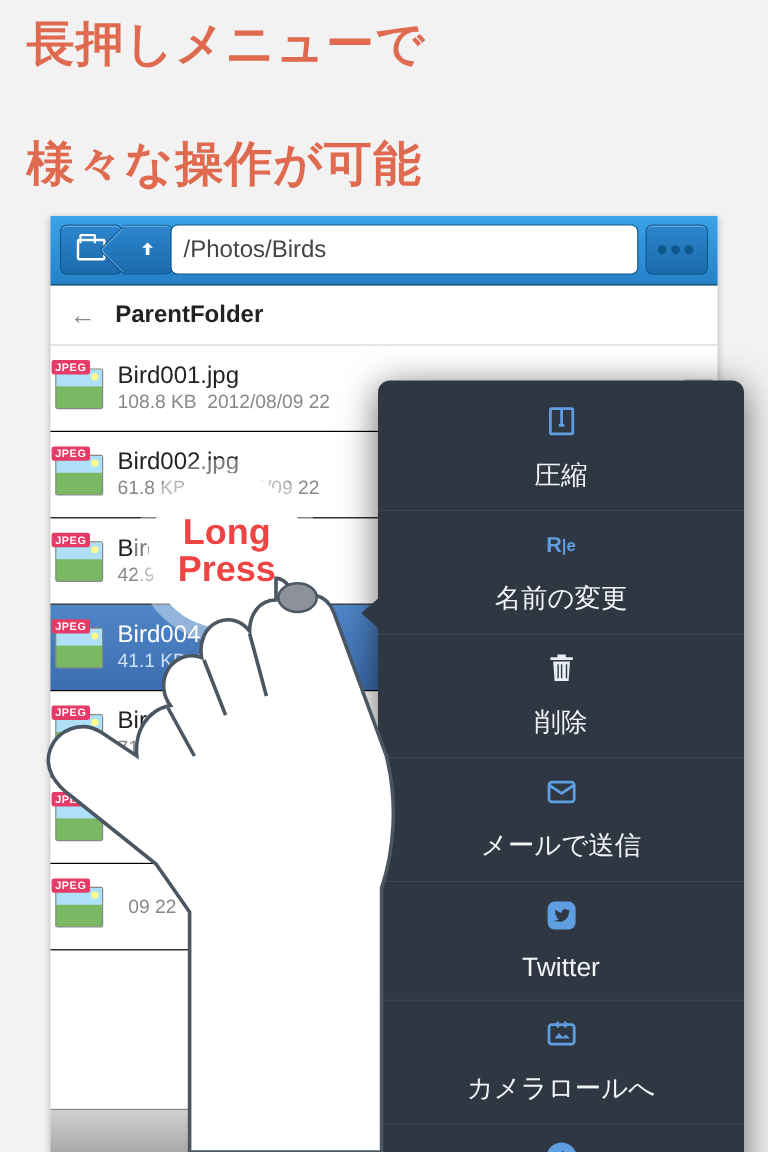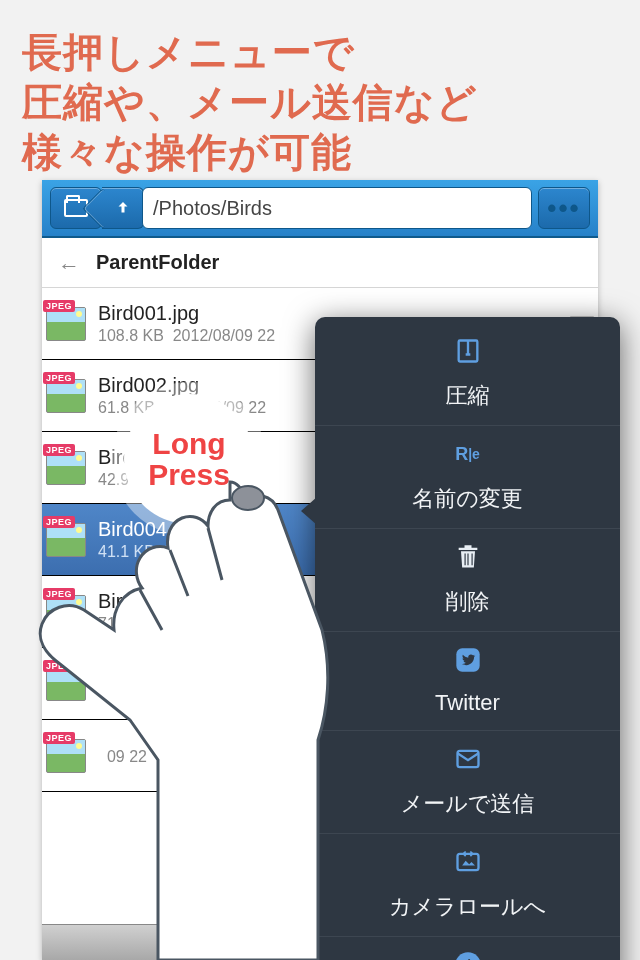--- a/index.html
+++ b/index.html
@@ -1,17 +1,17 @@
 <!DOCTYPE html>
 <html><head>
   <meta charset="utf-8">
   <style>
     * { margin:0; padding:0; box-sizing:border-box; }
     body { width:640px; height:960px; background:#f2f2f2; font-family:-apple-system,"Hiragino Kaku Gothic Pro","Meiryo",sans-serif; position:relative; overflow:hidden; }
-    .headline { position:absolute; left:22px; top:27px; font-size:40px; line-height:1.25; color:#e06a4f; font-weight:600; letter-spacing:1px; }
+    .headline { position:absolute; left:22px; top:12px; font-size:40px; line-height:1.25; color:#e06a4f; font-weight:600; letter-spacing:1px; }
     .phone { position:absolute; left:42px; top:180px; width:556px; height:780px; background:#fff; box-shadow:0 2px 6px rgba(0,0,0,.25); }
     .toolbar { height:58px; background:linear-gradient(#3aa3e6,#2681c9); border-bottom:2px solid #0f5a8c; display:flex; align-items:center; padding:0 8px; gap:6px; }
     .tbtn { height:42px; background:linear-gradient(#2c86ce,#1c6aab); border:1px solid #0e578a; border-radius:6px; display:inline-flex; align-items:center; justify-content:center; box-shadow:inset 0 1px 0 rgba(255,255,255,.35); }
     .tbtn.sq { width:52px; }
     .pathbox { flex:1; height:42px; display:flex; align-items:center; }
     .pathback { width:42px; height:42px; background:linear-gradient(#2c86ce,#1c6aab); border:1px solid #0e578a; border-left:none; border-radius:0 6px 6px 0; display:flex; align-items:center; justify-content:center; box-shadow:inset 0 1px 0 rgba(255,255,255,.35); margin-left:-6px; position:relative; z-index:0;}
     .pathback:before{content:"";position:absolute;left:-14px;top:6px;width:28px;height:28px;background:linear-gradient(135deg,#2c86ce,#1c6aab);border:1px solid #0e578a;transform:rotate(45deg);border-top:none;border-right:none;border-radius:4px;box-shadow:inset 1px -1px 0 rgba(255,255,255,.3);z-index:-1;}
     .pathinput { flex:1; height:42px; background:#fff; border:1px solid #0e578a; border-radius:6px; margin-left:-2px; padding:0 10px; font-size:20px; color:#444; line-height:40px; position:relative; z-index:1;}
     .dots { font-size:26px; letter-spacing:2px; color:#0e578a; font-weight:900; }
     .folder-ic { width:24px; height:18px; border:2px solid #fff; border-radius:2px; position:relative; }
@@ -42,21 +42,21 @@
     .micon svg{width:28px;height:28px;}
 
     .hand{position:absolute;left:-10px;top:440px;width:350px;height:520px;pointer-events:none;}
     .callout{position:absolute;left:124px;top:394px;width:130px;height:130px;background:#fff;border-radius:50%;display:flex;flex-direction:column;align-items:center;justify-content:center;color:#ef4444;font-weight:800;font-size:30px;line-height:1.05;box-shadow:0 0 0 12px rgba(255,255,255,.4);}
   </style>
 </head>
 <body>
 
 <div class="headline">
   <span>長押しメニューで</span><br>
-  <span>圧縮や、メール送信など</span><br>
+  <br>
   <span>様々な操作が可能</span>
 </div>
 
 <div class="phone">
   <div class="toolbar">
     <div class="tbtn sq">
         <span class="folder-ic"></span>
       </div>
     <div class="pathbox">
       <div class="pathback">
@@ -170,35 +170,35 @@
       <span class="micon" style="color:#e8eef4;">
         <svg viewBox="0 0 24 24" fill="currentColor">
           <path d="M6 7h12l-1 14H7zM4 4h16v2H4zM9 2h6v2H9z"></path>
           <path fill="#2e3742" d="M9 9h1v10H9zm2.5 0h1v10h-1zM15 9h1v10h-1z"></path>
         </svg>
       </span>
       <span>削除</span>
     </div>
   <div class="mitem">
       <span class="micon">
+        <svg viewBox="0 0 24 24" fill="none" stroke="currentColor" stroke-width="2">
+          <rect x="3" y="5" width="18" height="14" rx="2"></rect>
+          <path d="M3 7l9 6 9-6"></path>
+        </svg>
+      </span>
+      <span>メールで送信</span>
+    </div>
+  <div class="mitem">
+      <span class="micon">
         <svg viewBox="0 0 24 24" fill="currentColor">
           <rect x="2" y="2" width="20" height="20" rx="5"></rect>
           <path fill="#2e3742" d="M18 8.3c-.4.2-.9.3-1.3.4.5-.3.8-.8 1-1.3-.5.3-1 .5-1.5.6-.4-.5-1-.8-1.7-.8-1.3 0-2.3 1-2.3 2.3 0 .2 0 .4.1.5-1.9-.1-3.6-1-4.7-2.4-.2.3-.3.7-.3 1.2 0 .8.4 1.5 1 1.9-.4 0-.7-.1-1-.3 0 1.1.8 2.1 1.9 2.3-.2.1-.4.1-.6.1h-.4c.3.9 1.2 1.6 2.2 1.6-.8.6-1.8 1-2.9 1h-.6c1 .7 2.3 1 3.6 1 4.3 0 6.7-3.6 6.7-6.7v-.3c.4-.4.8-.8 1.1-1.3z"></path>
         </svg>
       </span>
       <span>Twitter</span>
-    </div>
-  <div class="mitem">
-      <span class="micon">
-        <svg viewBox="0 0 24 24" fill="none" stroke="currentColor" stroke-width="2">
-          <rect x="3" y="5" width="18" height="14" rx="2"></rect>
-          <path d="M3 7l9 6 9-6"></path>
-        </svg>
-      </span>
-      <span>メールで送信</span>
     </div>
   <div class="mitem">
       <span class="micon">
         <svg viewBox="0 0 24 24" fill="none" stroke="currentColor" stroke-width="2">
           <rect x="3" y="5" width="18" height="14" rx="2"></rect>
           <path d="M7 15l3-4 3 3 2-2 3 3" fill="currentColor" stroke="none"></path>
           <path d="M14 3l2 2-2 2M10 3L8 5l2 2" stroke-width="1.5"></path>
         </svg>
       </span>
       <span>カメラロールへ</span>

